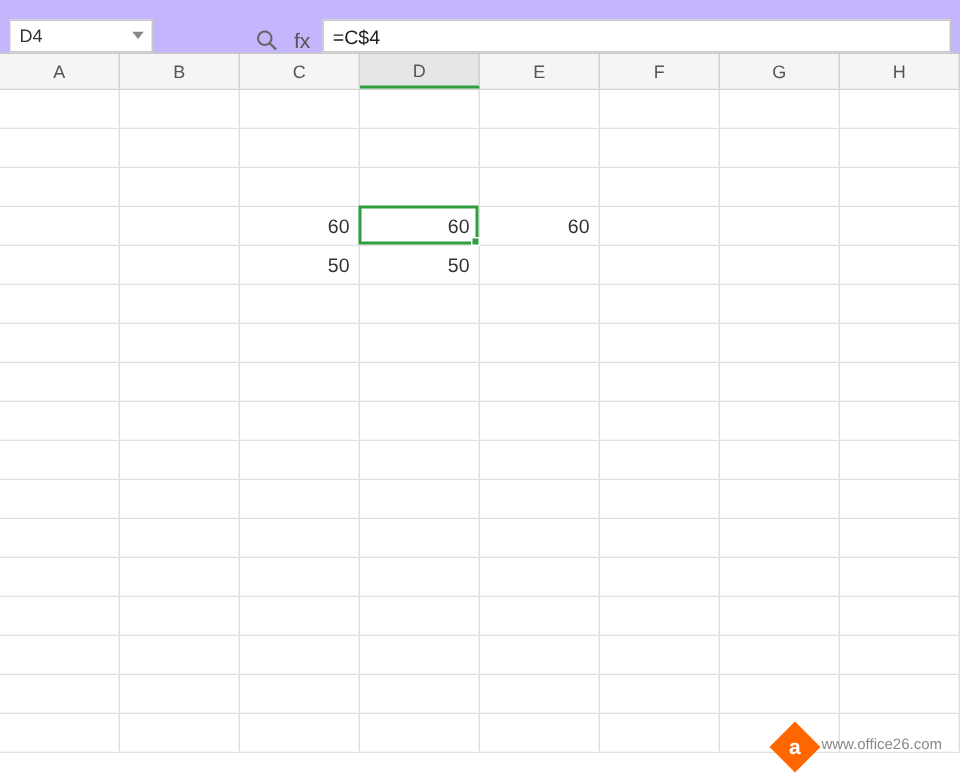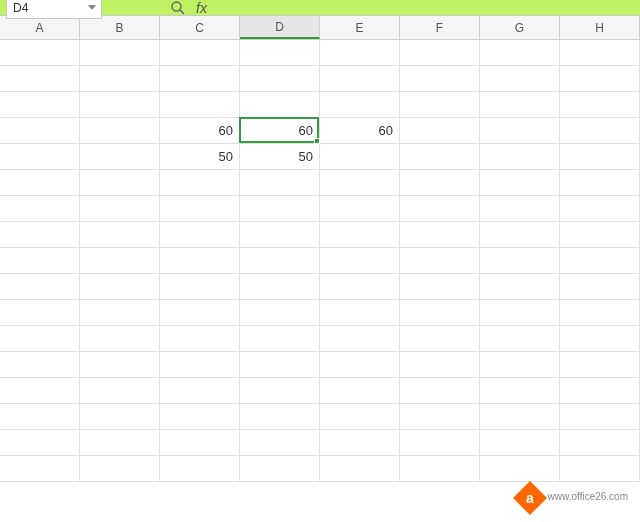--- a/index.html
+++ b/index.html
@@ -5,25 +5,25 @@
   * { box-sizing: border-box; margin: 0; padding: 0; }
   body {
     font-family: Arial, "Microsoft YaHei", sans-serif;
     background: #ffffff;
     width: 640px;
     height: 522px;
     overflow: hidden;
     position: relative;
   }
   .formula-bar {
-    height: 16px;
-    background: #bef264;
+    height: 36px;
+    background: #c4b5fd;
     border-bottom: 1px solid #c8c8c8;
     display: flex;
-    align-items: center;
+    align-items: flex-end;
     padding: 0 6px;
     gap: 8px;
   }
   .name-box {
     width: 96px;
     height: 22px;
     background: #ffffff;
     border: 1px solid #c8c8c8;
     display: flex;
     align-items: center;
@@ -163,21 +163,24 @@
         </svg>
     </span>
   </div>
   <div class="fb-icons">
     <span>
       <svg width="16" height="16" viewBox="0 0 16 16">
           <circle cx="6.5" cy="6.5" r="4.5" fill="none" stroke="#666" stroke-width="1.4"></circle>
           <line x1="10" y1="10" x2="14" y2="14" stroke="#666" stroke-width="1.6"></line>
         </svg>
     </span>
-    <span style="font-style:italic;font-size:14px;color:#555;">fx</span>
+    <span style="font-size:14px;color:#555;">fx</span>
+  </div>
+  <div class="formula-input">
+    <span>=C$4</span>
   </div>
 </div>
 
 <div class="header-row">
     <div class="header-cell">A</div>
     <div class="header-cell">B</div>
     <div class="header-cell">C</div>
     <div class="header-cell active">D</div>
     <div class="header-cell">E</div>
     <div class="header-cell">F</div>

